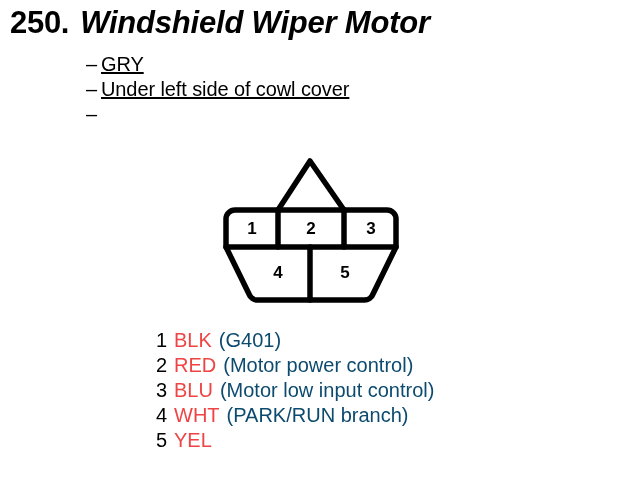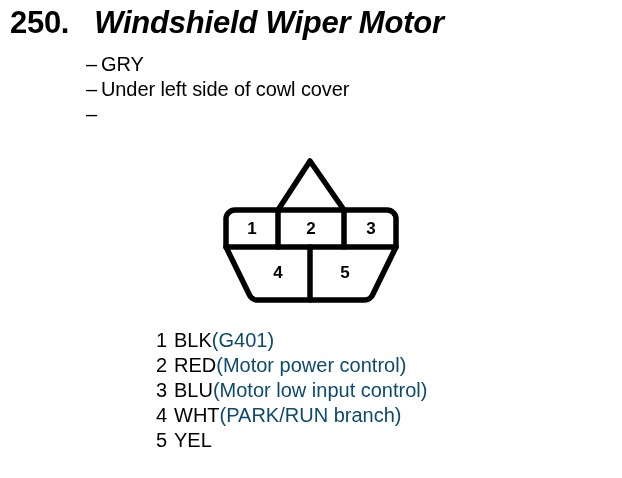--- a/index.html
+++ b/index.html
@@ -23,21 +23,20 @@
   }
 
   
   .title-row {
     position: absolute;
     left: 10px;
     top: 7px;
     display: flex;
     align-items: flex-end;
     white-space: nowrap;
-    gap: 14px;
   }
   .title-number {
     font-size: 31px;
     font-weight: bold;
     letter-spacing: -0.3px;
     line-height: 1;
   }
   .title-text {
     font-size: 31px;
     font-weight: bold;
@@ -60,20 +59,21 @@
     font-size: 20px;
     line-height: 25px;
     white-space: nowrap;
   }
   .bullet-dash {
     width: 15px;
     flex: 0 0 15px;
   }
   .bullet-text {
     letter-spacing: -0.1px;
+    text-decoration: underline;
   }
 
   
   .connector {
     position: absolute;
     left: 205px;
     top: 148px;
     width: 212px;
     height: 165px;
   }
@@ -101,21 +101,22 @@
     font-size: 20px;
     line-height: 25px;
     white-space: nowrap;
   }
   .legend-pin {
     width: 18px;
     flex: 0 0 18px;
     color: #000000;
   }
   .legend-color {
-    color: #000000;
+    color: #ef4444;
+    margin-right: 7px;
   }
   .legend-desc {
     color: #0c4a6e;
   }
 </style>
 </head>
 <body>
 
 <div class="page">
 

